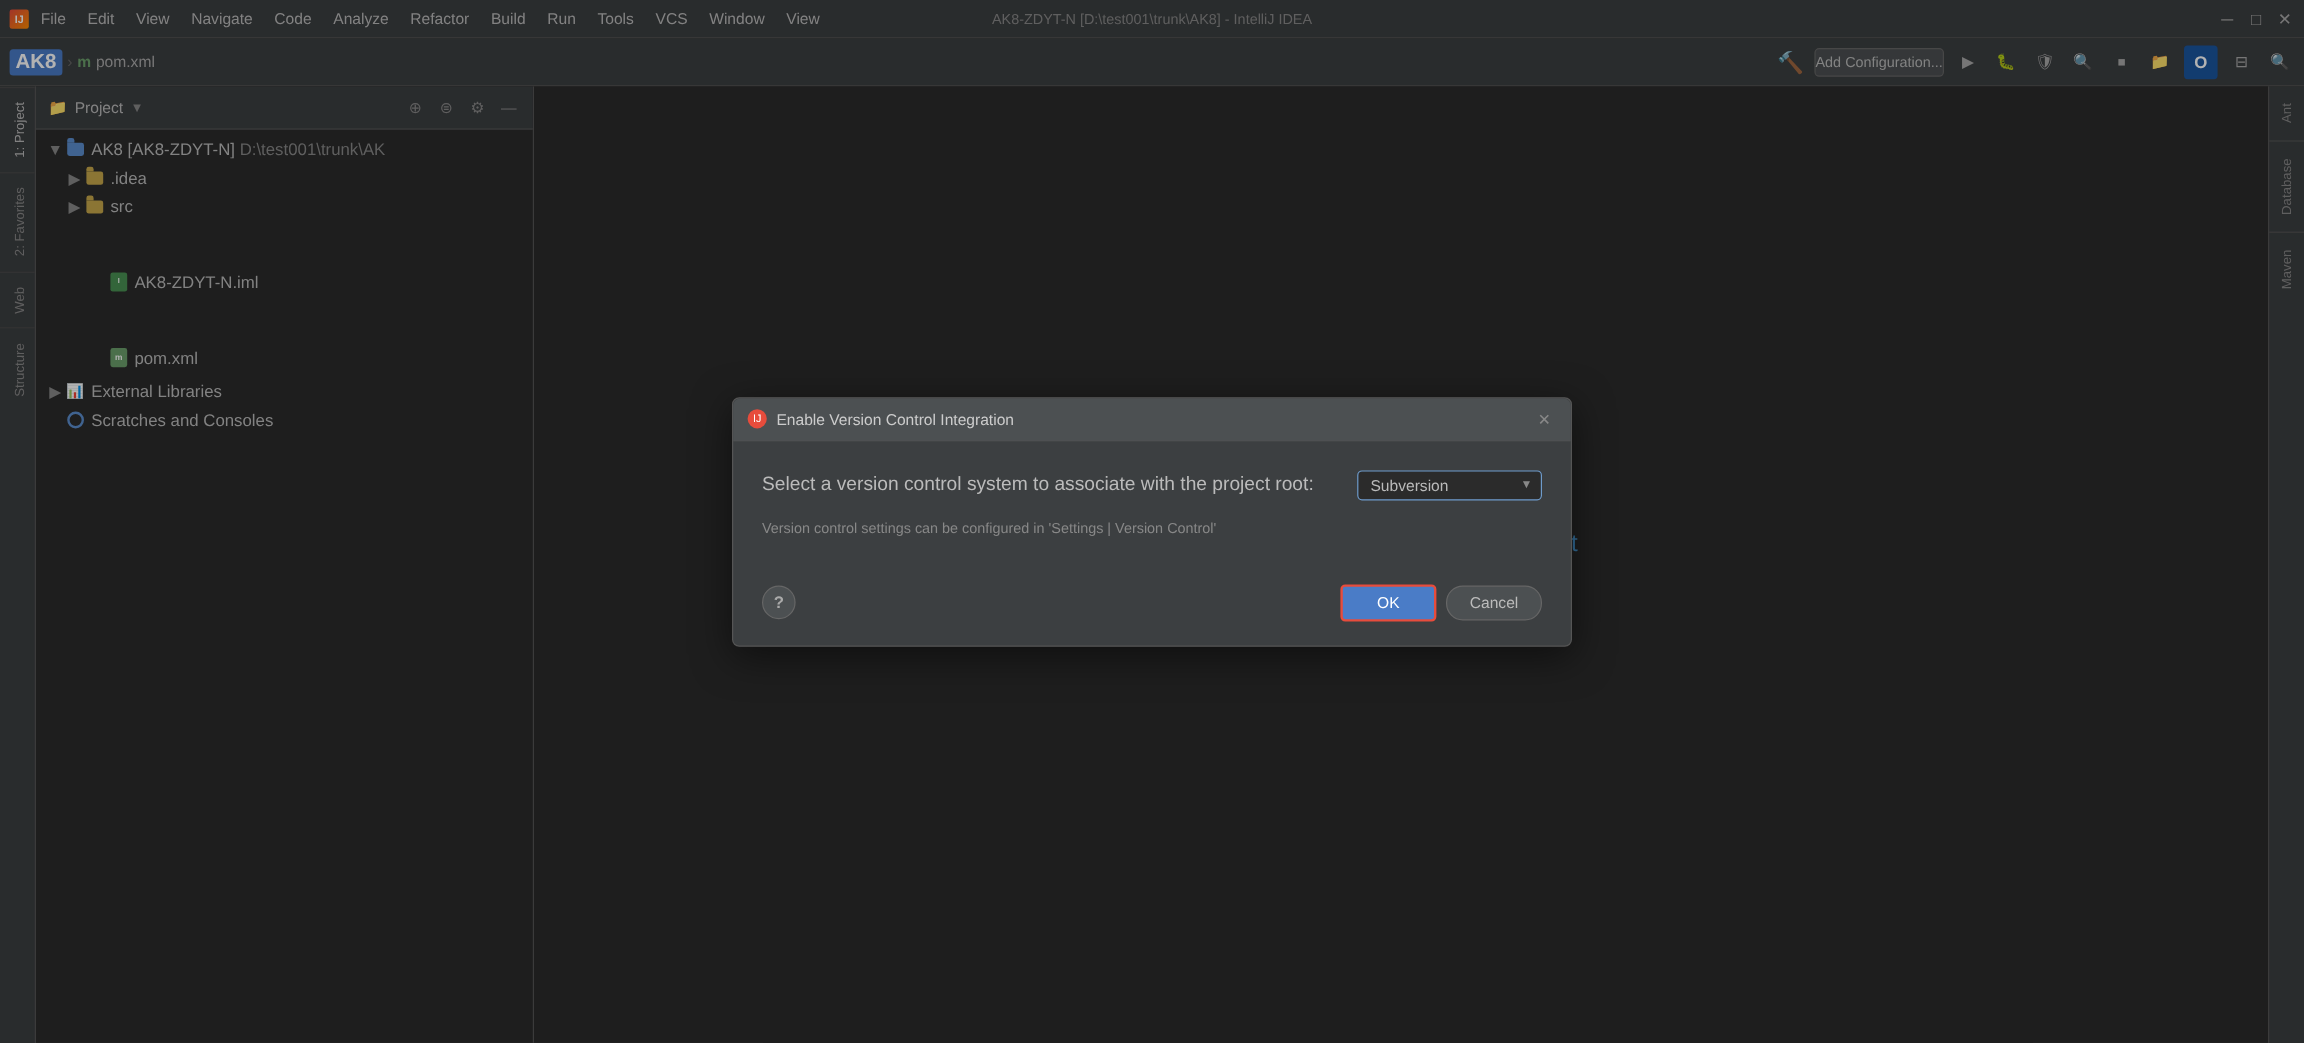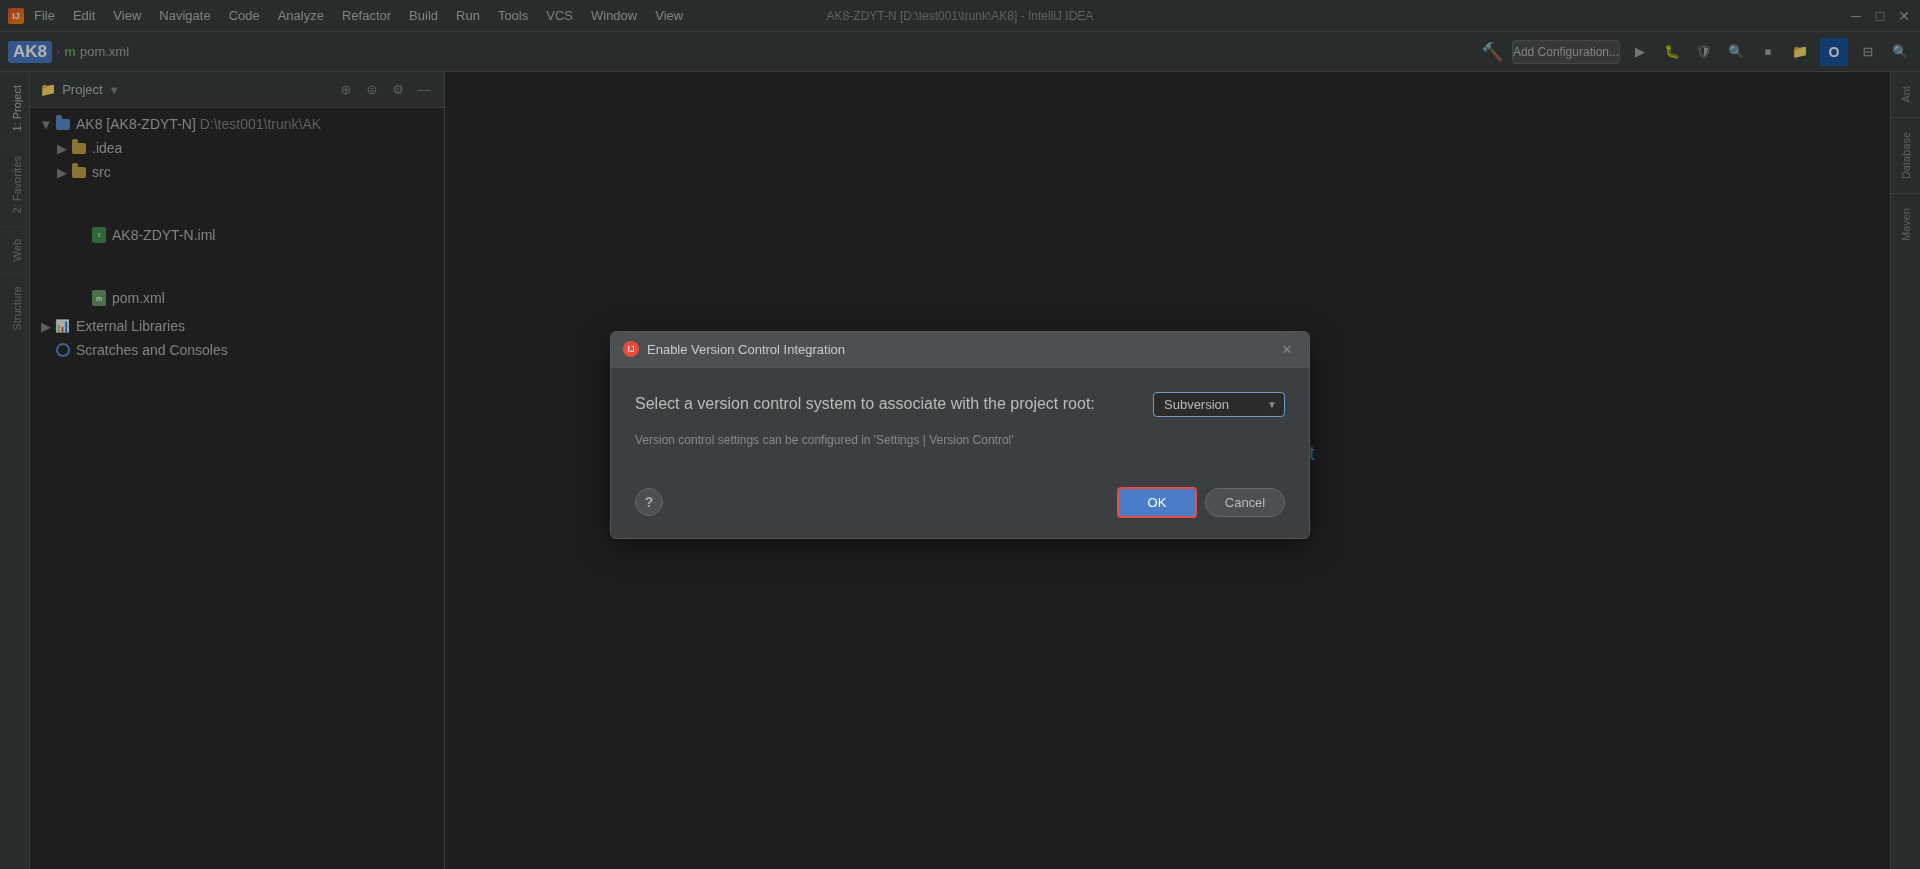--- a/index.html
+++ b/index.html
@@ -344,21 +344,21 @@
     .vcs-select {
       background: #2b2b2b;
       border: 1px solid #6e9bcb;
       border-radius: 4px;
       color: #bbbbbb;
       padding: 4px 28px 4px 10px;
       font-size: 13px;
       cursor: pointer;
       appearance: none;
       -webkit-appearance: none;
-      width: 132px;
+      width: 154px;
       position: relative;
     }
     .select-wrapper {
       position: relative;
       display: inline-flex;
       align-items: center;
     }
     .select-wrapper::after {
       content: '▼';
       position: absolute;

